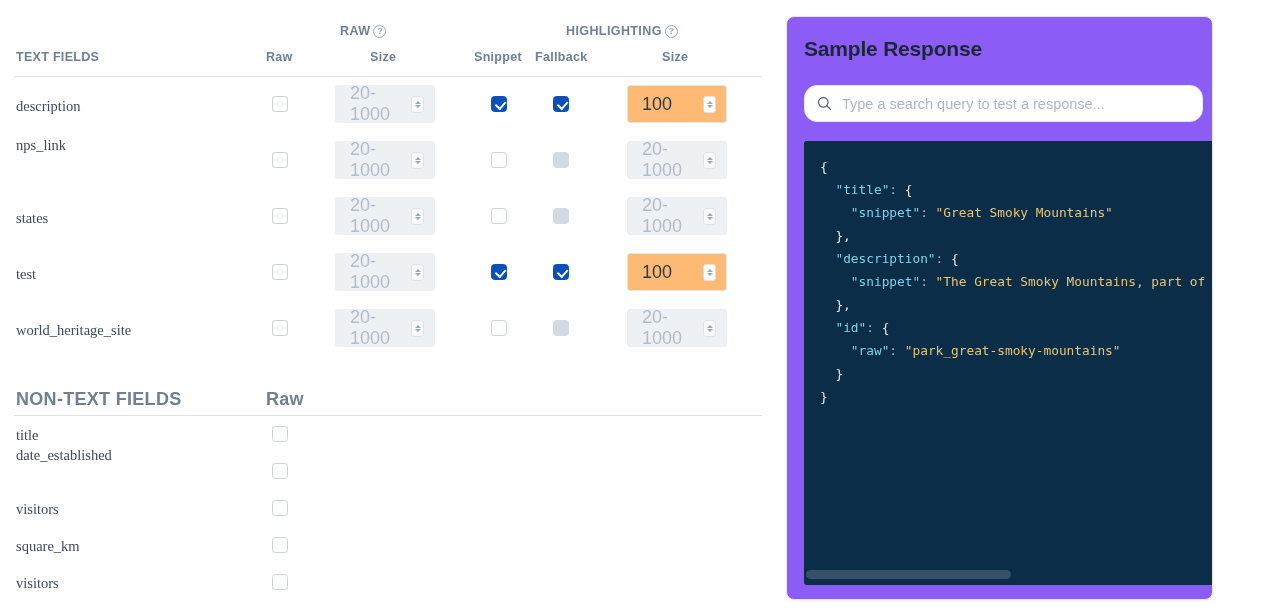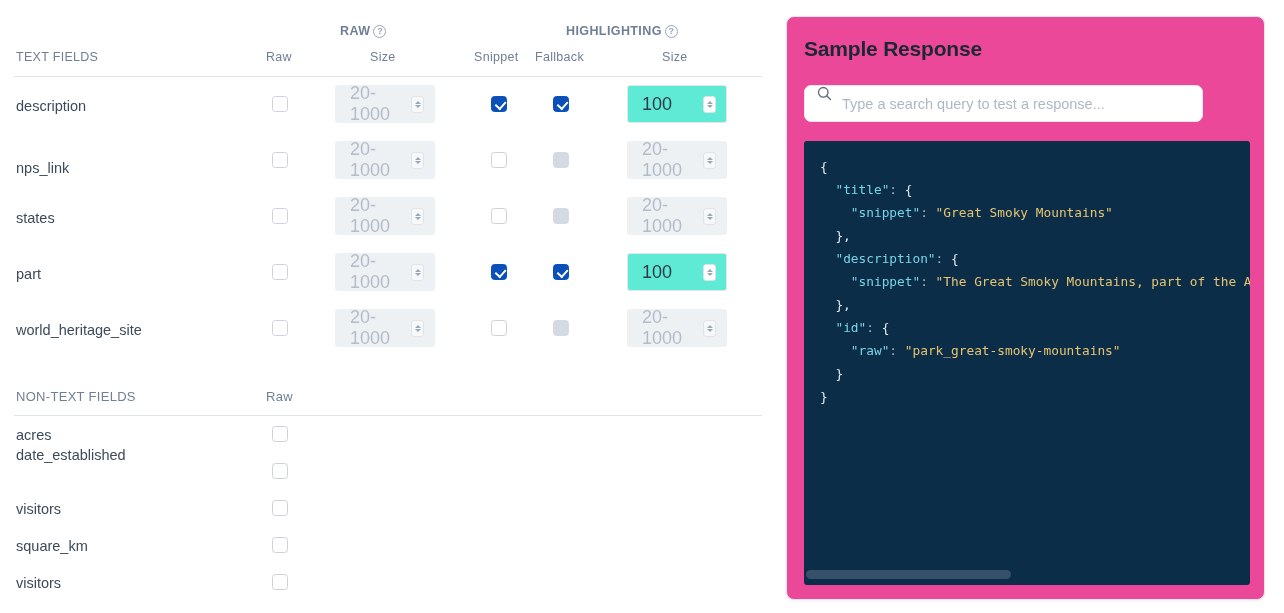--- a/index.html
+++ b/index.html
@@ -28,45 +28,45 @@
     display: inline-block; width: 13px; height: 13px;
     border: 1.3px solid #9aa7b8; border-radius: 50%;
     font-size: 9px; line-height: 11px; text-align: center;
     color: #9aa7b8; font-weight: bold; letter-spacing: 0;
     position: relative; top: 0px;
   }
 
   .col-head-row { position: absolute; left: 0; top: 50px; width: 762px; height: 20px; }
   .col-head {
     position: absolute; top: 0;
-    font-size: 12.5px; font-weight: normal; color: #6e7f96;
+    font-size: 12.5px; font-weight: bold; color: #6e7f96;
     letter-spacing: .3px; white-space: nowrap;
   }
   .col-head.c-fields  { left: 16px; }
   .col-head.c-raw     { left: 266px; }
   .col-head.c-rsize   { left: 370px; }
   .col-head.c-snippet { left: 474px; }
   .col-head.c-fallbk  { left: 535px; }
   .col-head.c-hsize   { left: 662px; }
 
   .divider {
     position: absolute; left: 14px; width: 748px; height: 1px;
     background: #dfe3e8;
   }
   .divider.d1 { top: 76px; }
   .divider.d2 { top: 415px; }
 
   .nt-head-row { position: absolute; left: 0; top: 389px; width: 762px; height: 20px; }
-  .nt-head { position: absolute; top: 0; font-size: 13px; font-weight: normal; color: #6e7f96; letter-spacing: .3px; }
+  .nt-head { position: absolute; top: 0; font-size: 18px; font-weight: bold; color: #6e7f96; letter-spacing: .3px; }
   .nt-head.h-fields { left: 16px; }
   .nt-head.h-raw { left: 266px; }
 
   .field-name {
     position: absolute; left: 16px;
-    font-family: Liberation Sans, sans-serif;
+    font-family: Liberation Serif, serif;
     font-size: 14.5px; color: #3c4a5b; white-space: nowrap;
   }
 
   
   .cbx {
     position: absolute; width: 16px; height: 16px;
     border-radius: 3.5px;
     background: #ffffff; border: 1.4px solid #ccd2da;
   }
   .cbx.checked {
@@ -79,21 +79,21 @@
     transform: rotate(42deg);
   }
   .cbx.disabled {
     background: #d3dae4; border-color: #d3dae4;
   }
 
   
   .numfield {
     position: absolute; width: 100px; height: 38px;
     border: 1px solid #e2e6eb; border-radius: 3px;
-    background: #5eead4;
+    background: #fdba74;
     display: flex; align-items: center;
   }
   .numfield.disabled { background: #eef1f4; border-color: #eef1f4; }
   .numfield .nval {
     font-family: "Liberation Sans", sans-serif;
     font-size: 18px; color: #2e3b4a; padding-left: 14px; flex: 1;
   }
   .numfield.disabled .nval { color: #b3bdc9; }
   .spin {
     width: 13px; height: 17px; margin-right: 10px;
@@ -104,42 +104,42 @@
     flex: 0 0 auto;
   }
   .numfield.disabled .spin { background: #f6f8fa; border-color: #dfe4ea; }
   .spin i { display: block; width: 0; height: 0; }
   .spin i.up   { border-left: 3px solid transparent; border-right: 3px solid transparent; border-bottom: 3.5px solid #9aa7b8; }
   .spin i.down { border-left: 3px solid transparent; border-right: 3px solid transparent; border-top: 3.5px solid #9aa7b8; }
 
   
   .right-card {
     position: absolute; left: 786px; top: 16px;
-    width: 479px; height: 584px;
-    background: #ec4899;
+    width: 427px; height: 584px;
+    background: #8b5cf6;
     border: 1px solid #e4e8ed;
     border-radius: 8px;
     box-shadow: 0 1px 3px rgba(20,35,60,.07);
     overflow: hidden;
   }
   .rc-title {
     position: absolute; left: 17px; top: 20px;
     font-size: 21px; font-weight: bold; color: #1b2733; letter-spacing: -.2px;
   }
   .perf-badge {
     position: absolute; right: 17px; top: 19px;
     background: #4cdba5; color: #14232f;
     font-size: 12.5px; font-weight: bold;
     padding: 7px 11px; border-radius: 3px; white-space: nowrap;
   }
   .search-wrap {
     position: absolute; left: 17px; top: 68px;
     width: 399px; height: 37px;
-    border: 1px solid #e4e8ed; border-radius: 7px;
-    background: #fff; display: flex; 
+    border: 1px solid #e4e8ed; border-radius: 13px;
+    background: #fff; display: flex; align-items: center;
   }
   .search-icon { margin-left: 12px; margin-right: 10px; display:flex; }
   .search-input {
     border: none; outline: none; flex: 1;
     font-family: "Liberation Sans", sans-serif;
     font-size: 14.5px; color: #2e3b4a; background: transparent;
     padding-right: 10px;
   }
   .search-input::placeholder { color: #aeb8c4; }
 
@@ -213,21 +213,21 @@
         </div>
         <div class="cbx checked" style="left: 491px; top: 96px;"></div>
         <div class="cbx checked" style="left: 553px; top: 96px;"></div>
         <div class="numfield" style="left: 627px; top: 85px;">
           <div class="nval">100</div>
           <div class="spin">
             <i class="up"></i>
             <i class="down"></i>
           </div>
         </div>
-        <div class="field-name" style="top: 160px;">nps_link</div>
+        <div class="field-name" style="top: 137px;">nps_link</div>
         <div class="cbx" style="left: 272px; top: 152px;"></div>
         <div class="numfield disabled" style="left: 335px; top: 141px;">
           <div class="nval">20-1000</div>
           <div class="spin">
             <i class="up"></i>
             <i class="down"></i>
           </div>
         </div>
         <div class="cbx" style="left: 491px; top: 152px;"></div>
         <div class="cbx disabled" style="left: 553px; top: 152px;"></div>
@@ -249,21 +249,21 @@
         </div>
         <div class="cbx" style="left: 491px; top: 208px;"></div>
         <div class="cbx disabled" style="left: 553px; top: 208px;"></div>
         <div class="numfield disabled" style="left: 627px; top: 197px;">
           <div class="nval">20-1000</div>
           <div class="spin">
             <i class="up"></i>
             <i class="down"></i>
           </div>
         </div>
-        <div class="field-name" style="top: 266px;">part</div>
+        <div class="field-name" style="top: 266px;">test</div>
         <div class="cbx" style="left: 272px; top: 264px;"></div>
         <div class="numfield disabled" style="left: 335px; top: 253px;">
           <div class="nval">20-1000</div>
           <div class="spin">
             <i class="up"></i>
             <i class="down"></i>
           </div>
         </div>
         <div class="cbx checked" style="left: 491px; top: 264px;"></div>
         <div class="cbx checked" style="left: 553px; top: 264px;"></div>
@@ -295,21 +295,21 @@
       </div>
 
     <div class="nt-head-row">
       <div class="nt-head h-fields">NON-TEXT FIELDS</div>
       <div class="nt-head h-raw">Raw</div>
     </div>
 
     <div class="divider d2"></div>
 
     <div id="nontext-rows">
-        <div class="field-name" style="top: 427px;">acres</div>
+        <div class="field-name" style="top: 427px;">title</div>
         <div class="cbx" style="left: 272px; top: 426px;"></div>
         <div class="field-name" style="top: 447px;">date_established</div>
         <div class="cbx" style="left: 272px; top: 463px;"></div>
         <div class="field-name" style="top: 501px;">visitors</div>
         <div class="cbx" style="left: 272px; top: 500px;"></div>
         <div class="field-name" style="top: 538px;">square_km</div>
         <div class="cbx" style="left: 272px; top: 537px;"></div>
         <div class="field-name" style="top: 575px;">visitors</div>
         <div class="cbx" style="left: 272px; top: 574px;"></div>
       </div>

